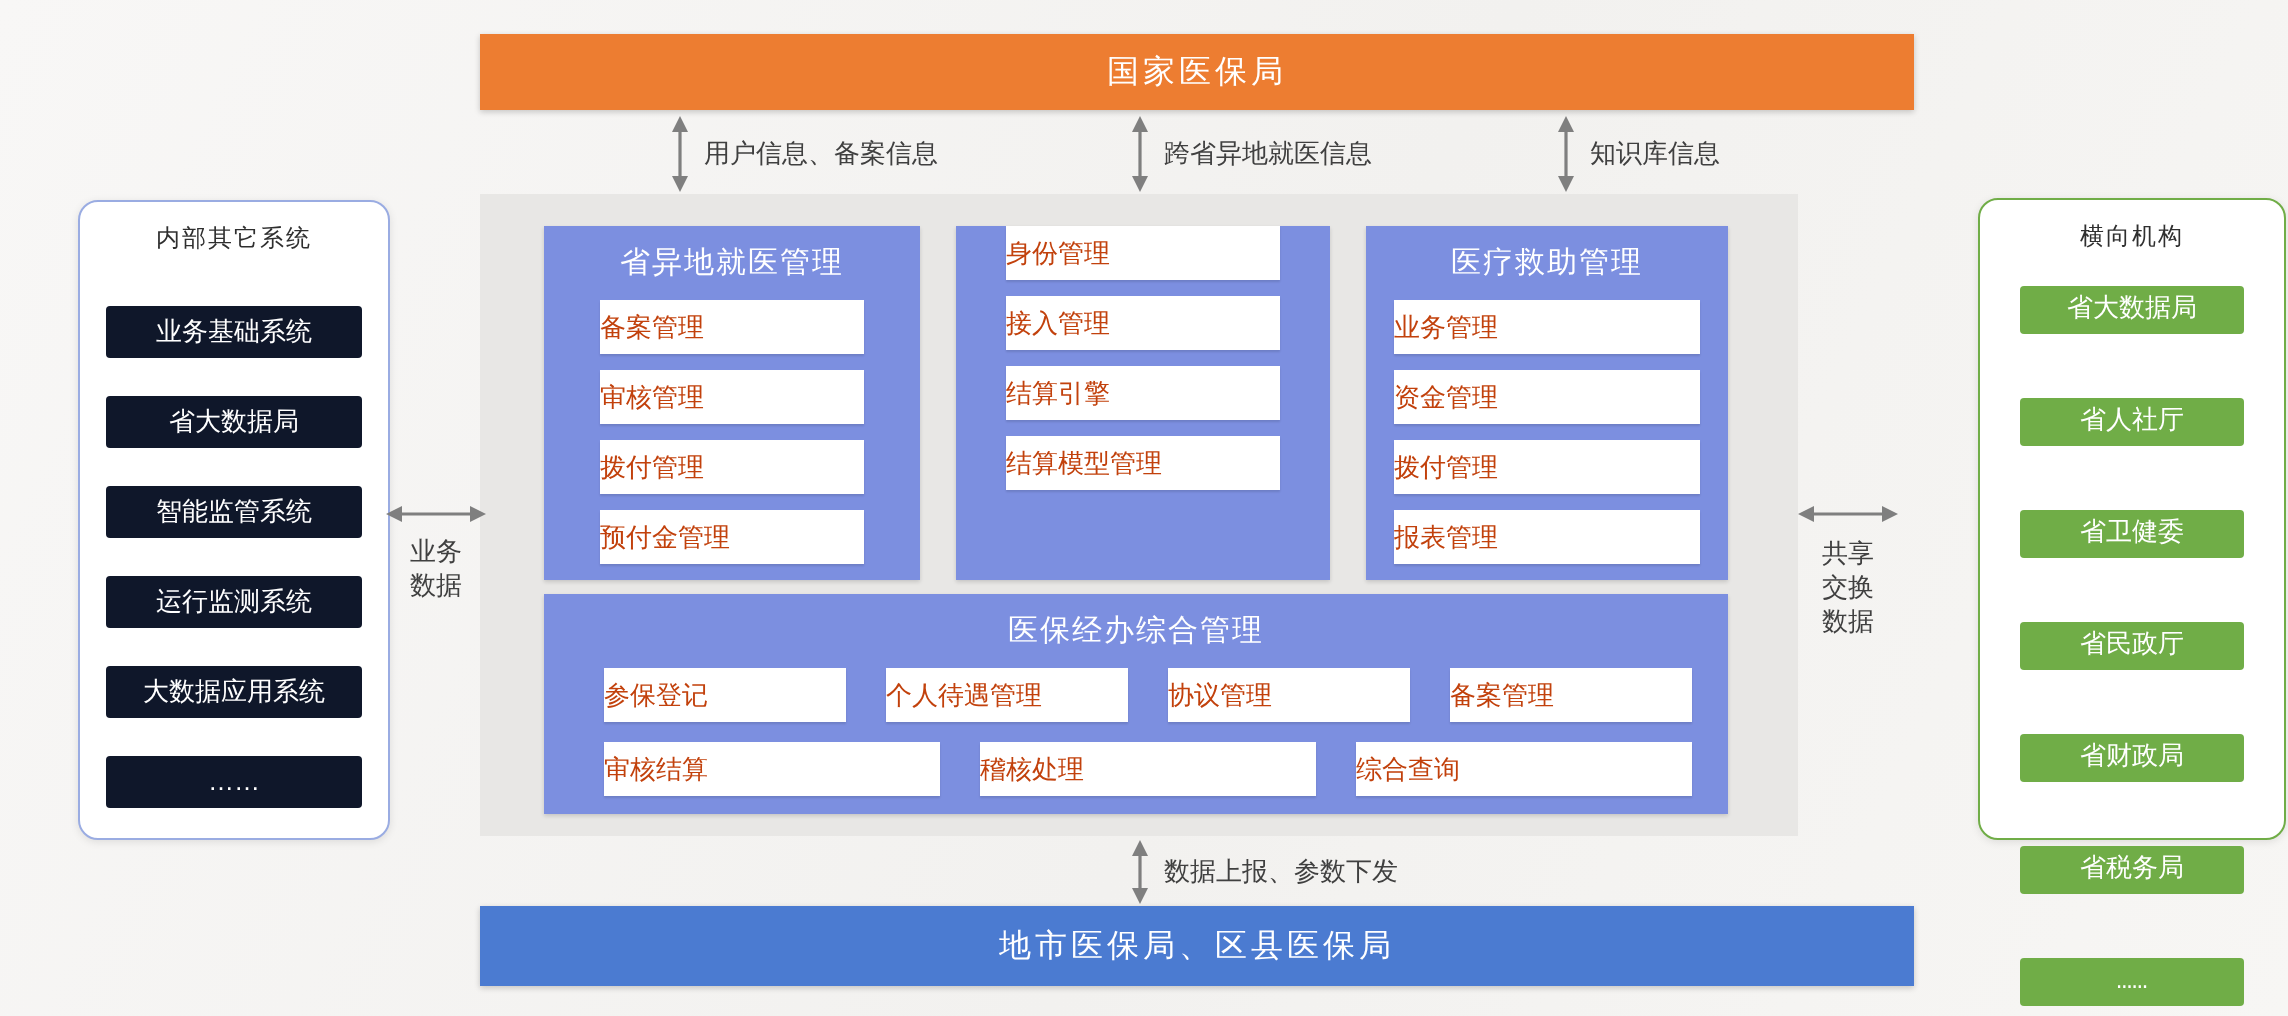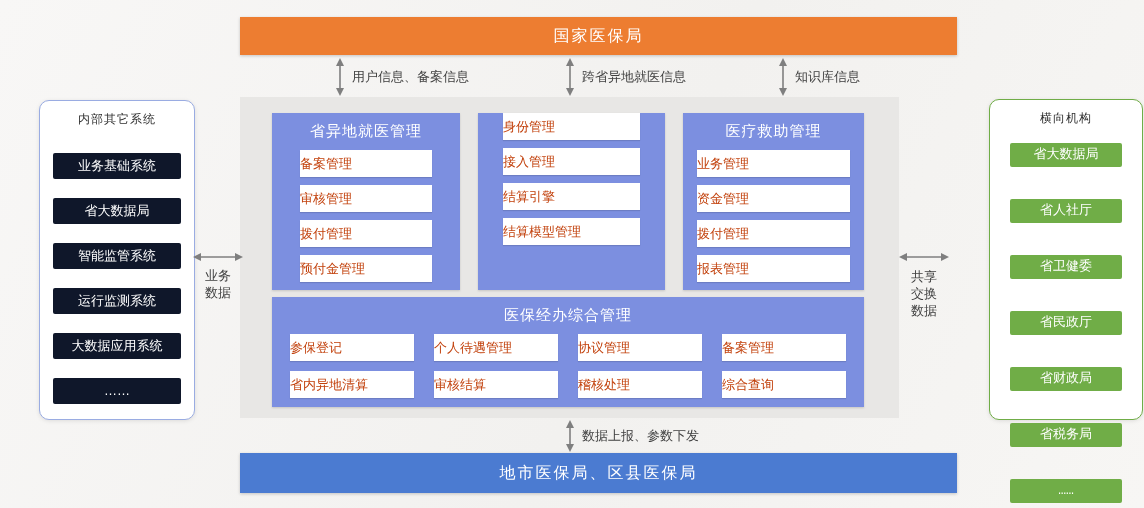--- a/index.html
+++ b/index.html
@@ -22,21 +22,21 @@
   .m-items{display:flex;flex-direction:column;gap:8px;}
   .m-item{height:27px;line-height:27px;background:#fff;color:#c2410c;font-size:13px;
           box-shadow:0 1px 1px rgba(0,0,0,.12);white-space:nowrap;overflow:hidden;}
   .m1{left:272px;top:113px;width:188px;height:177px;}
   .m2{left:478px;top:113px;width:187px;height:177px;}
   .m3{left:683px;top:113px;width:181px;height:177px;}
   .m1 .m-items{padding:0 28px;}
   .m2 .m-items{padding:0 25px;}
   .m3 .m-items{padding:0 14px;}
   .m4{left:272px;top:297px;width:592px;height:110px;}
-  .m4-rows{display:flex;flex-direction:column;gap:10px;padding:0 18px;}
+  .m4-rows{display:flex;flex-direction:column;gap:10px;padding:0 18px;margin-left:12px;}
   .m4-row{display:flex;gap:20px;}
   .m4-row .m-item{flex:1;}
   
   .sidebox{position:absolute;background:#fff;border-radius:10px;box-shadow:0 1px 4px rgba(0,0,0,.10);}
   .leftbox{left:39px;top:100px;width:154px;height:318px;border:1px solid #9AACE2;}
   .rightbox{left:989px;top:99px;width:152px;height:319px;border:1px solid #70AD47;}
   .side-title{padding-top:10px;text-align:center;font-size:12px;color:#2f2f2f;letter-spacing:1px;}
   .side-items{position:absolute;display:flex;flex-direction:column;}
   .leftbox .side-items{left:13px;right:13px;top:52px;gap:19px;}
   .rightbox .side-items{left:20px;right:20px;top:43px;gap:32px;font-family:Liberation Mono, monospace;}
@@ -116,21 +116,20 @@
   <div class="module m4">
     <div class="module-title">医保经办综合管理</div>
     <div class="m4-rows">
       <div class="m4-row">
         <div class="m-item">参保登记</div>
         <div class="m-item">个人待遇管理</div>
         <div class="m-item">协议管理</div>
         <div class="m-item">备案管理</div>
       </div>
       <div class="m4-row">
-        <div class="m-item">省内异地清算</div>
         <div class="m-item">审核结算</div>
         <div class="m-item">稽核处理</div>
         <div class="m-item">综合查询</div>
       </div>
     </div>
   </div>
 
   <div class="sidebox leftbox">
     <div class="side-title">内部其它系统</div>
     <div class="side-items">

